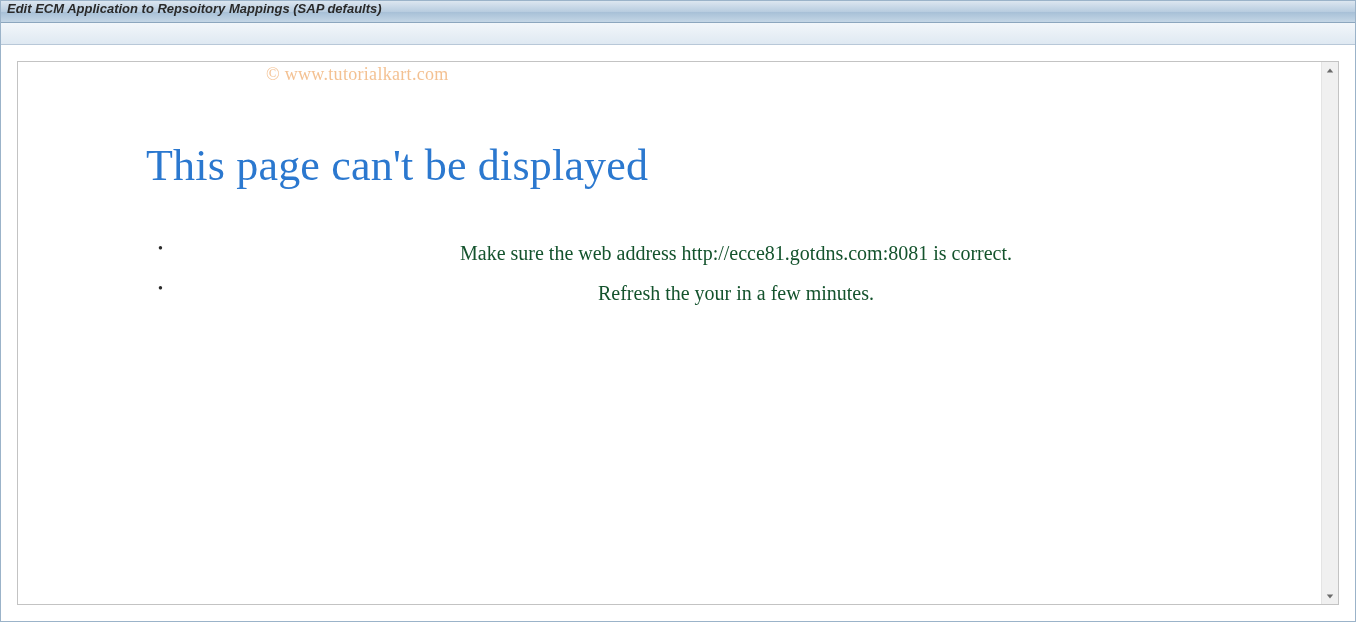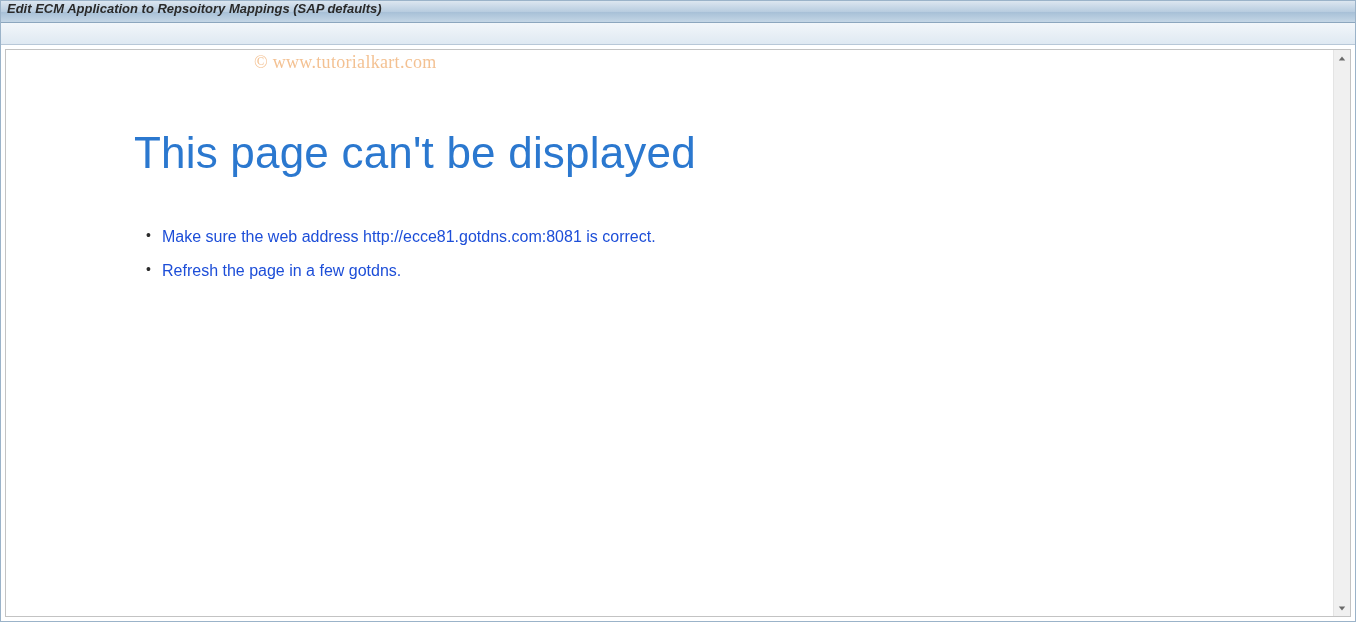--- a/index.html
+++ b/index.html
@@ -39,61 +39,62 @@
     }
     .toolbar-strip {
       height: 22px;
       background: linear-gradient(to bottom, #f2f6fa 0%, #dfe9f2 100%);
       border-bottom: 1px solid #b8c8d8;
     }
     .content-wrapper {
       flex: 1;
       position: relative;
       background: #ffffff;
-      margin: 4px;
+      margin: 16px;
       border: 1px solid #c3c3c3;
       overflow: hidden;
     }
     .watermark {
       position: absolute;
       top: 2px;
       left: 248px;
       font-size: 18px;
       color: rgba(234, 142, 57, 0.55);
       font-family: Georgia, serif;
       font-style: normal;
       pointer-events: none;
       z-index: 5;
       letter-spacing: 0.3px;
     }
     .error-page {
       padding-top: 78px;
       padding-left: 128px;
       padding-right: 40px;
-      font-family: Liberation Sans, sans-serif;
+      font-family: Liberation Serif, serif;
       color: #323232;
     }
     .error-heading {
       font-size: 44px;
       font-weight: 300;
       color: #2b78cf;
       margin-bottom: 48px;
       letter-spacing: 0.2px;
     }
     .error-list {
       list-style: none;
       padding-left: 28px;
     }
     .error-list li {
       position: relative;
-      font-size: 16px;
-      color: #1d4ed8;
+      font-size: 20px;
+      color: #14532d;
       line-height: 1.4;
       margin-bottom: 12px;
       font-weight: 400;
+      text-align: center;
     }
     .error-list li::before {
       content: "•";
       position: absolute;
       left: -16px;
       top: 0;
       color: #2b2b2b;
       font-size: 14px;
     }
     .scrollbar-track {
@@ -132,21 +133,21 @@
   <div class="title-bar">
     <span class="title-text">Edit ECM Application to Repsoitory Mappings (SAP defaults)</span>
   </div>
   <div class="toolbar-strip"></div>
   <div class="content-wrapper">
     <div class="watermark">© www.tutorialkart.com</div>
     <div class="error-page">
       <h1 class="error-heading">This page can't be displayed</h1>
       <ul class="error-list">
         <li>Make sure the web address http://ecce81.gotdns.com:8081 is correct.</li>
-        <li>Refresh the page in a few gotdns.</li>
+        <li>Refresh the your in a few minutes.</li>
       </ul>
     </div>
     <div class="scrollbar-track">
       <div class="scroll-arrow">
         <svg viewBox="0 0 10 10">
             <path d="M5 2 L9 7 L1 7 Z"></path>
           </svg>
       </div>
       <div class="scroll-arrow">
         <svg viewBox="0 0 10 10">

